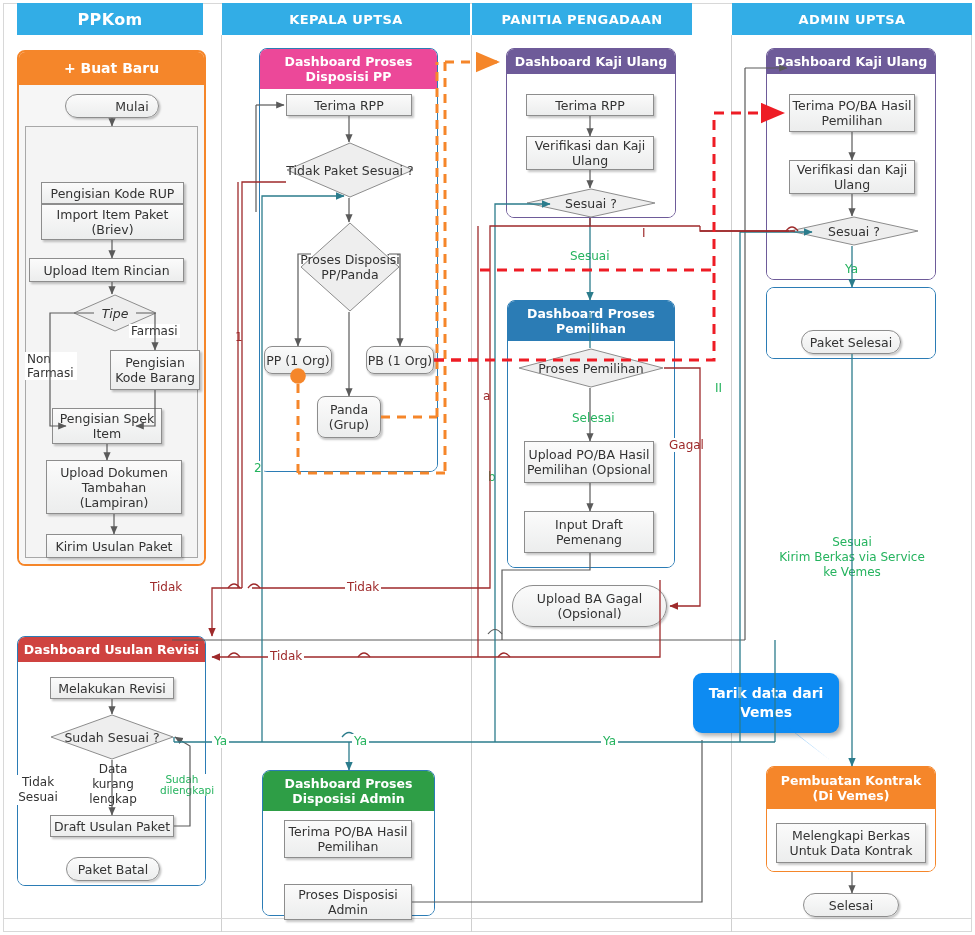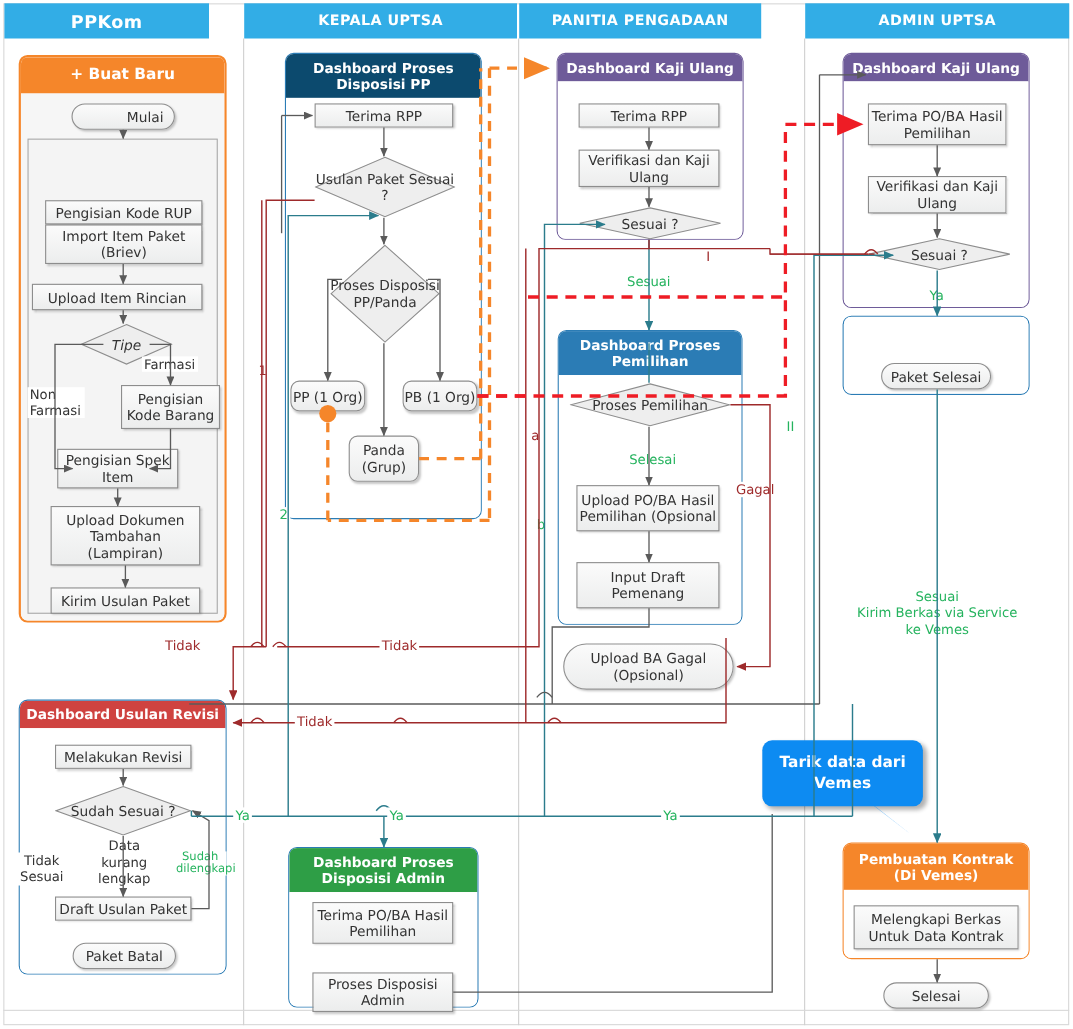--- a/index.html
+++ b/index.html
@@ -49,21 +49,21 @@
     font-weight:bold;font-size:14px;text-align:center;display:flex;align-items:center;
     justify-content:center;line-height:19px;box-shadow:3px 3px 4px rgba(0,0,0,.3);}
 </style>
 </head>
 <body>
 
 <div id="canvas">
 
   <div class="lane-outer"></div>
 
-  <div class="lane-head" style="left:4px;width:186px;font-size:16px;">
+  <div class="lane-head" style="left:17px;width:186px;font-size:16px;">
     <span>PPKom</span>
   </div>
   <div class="lane-head" style="left:222px;width:248px;">
     <span>KEPALA UPTSA</span>
   </div>
   <div class="lane-head" style="left:472px;width:220px;">
     <span>PANITIA PENGADAAN</span>
   </div>
   <div class="lane-head" style="left:732px;width:240px;">
     <span>ADMIN UPTSA</span>
@@ -113,31 +113,31 @@
       </svg>
     <div class="dlabel">Sudah Sesuai ?</div>
   </div>
   <div class="lbl dark" style="left:75px;top:762px;width:72px;white-space:normal;text-align:center;line-height:15px;">Data kurang lengkap</div>
   <div class="lbl sm green" style="left:158px;top:774px;width:44px;white-space:normal;text-align:center;">Sudah dilengkapi</div>
   <div class="lbl dark" style="left:16px;top:775px;width:40px;white-space:normal;text-align:center;line-height:15px;">Tidak Sesuai</div>
   <div class="box" style="left:50px;top:815px;width:124px;height:22px;">Draft Usulan Paket</div>
   <div class="box round" style="left:66px;top:857px;width:94px;height:24px;">Paket Batal</div>
 
   <div class="panel" style="left:259px;top:48px;width:179px;height:424px;border:1px solid #2b7cb5;">
-    <div class="phead" style="background:#0c4a6e;padding:5px 4px;">Dashboard Proses Disposisi PP</div>
+    <div class="phead" style="background:#ec4899;padding:5px 4px;">Dashboard Proses Disposisi PP</div>
     <div class="pbody" style="height:100%;"></div>
   </div>
 
   <div class="box" style="left:286px;top:94px;width:126px;height:22px;">Terima RPP</div>
 
   <div class="diamond" style="left:286px;top:142px;width:128px;height:56px;">
     <svg width="128" height="56" viewBox="0 0 128 56">
         <polygon points="64,1 127,28 64,55 1,28" fill="#eeeeee" stroke="#8d8d8d" stroke-width="1"></polygon>
       </svg>
-    <div class="dlabel">Usulan Paket Sesuai ?</div>
+    <div class="dlabel">Tidak Paket Sesuai ?</div>
   </div>
 
   <div class="diamond" style="left:300px;top:222px;width:100px;height:90px;">
     <svg width="100" height="90" viewBox="0 0 100 90">
         <polygon points="50,1 99,45 50,89 1,45" fill="#eeeeee" stroke="#8d8d8d" stroke-width="1"></polygon>
       </svg>
     <div class="dlabel">Proses Disposisi PP/Panda</div>
   </div>
 
   <div class="box round" style="left:264px;top:346px;width:68px;height:28px;border-radius:8px;">PP (1 Org)</div>

